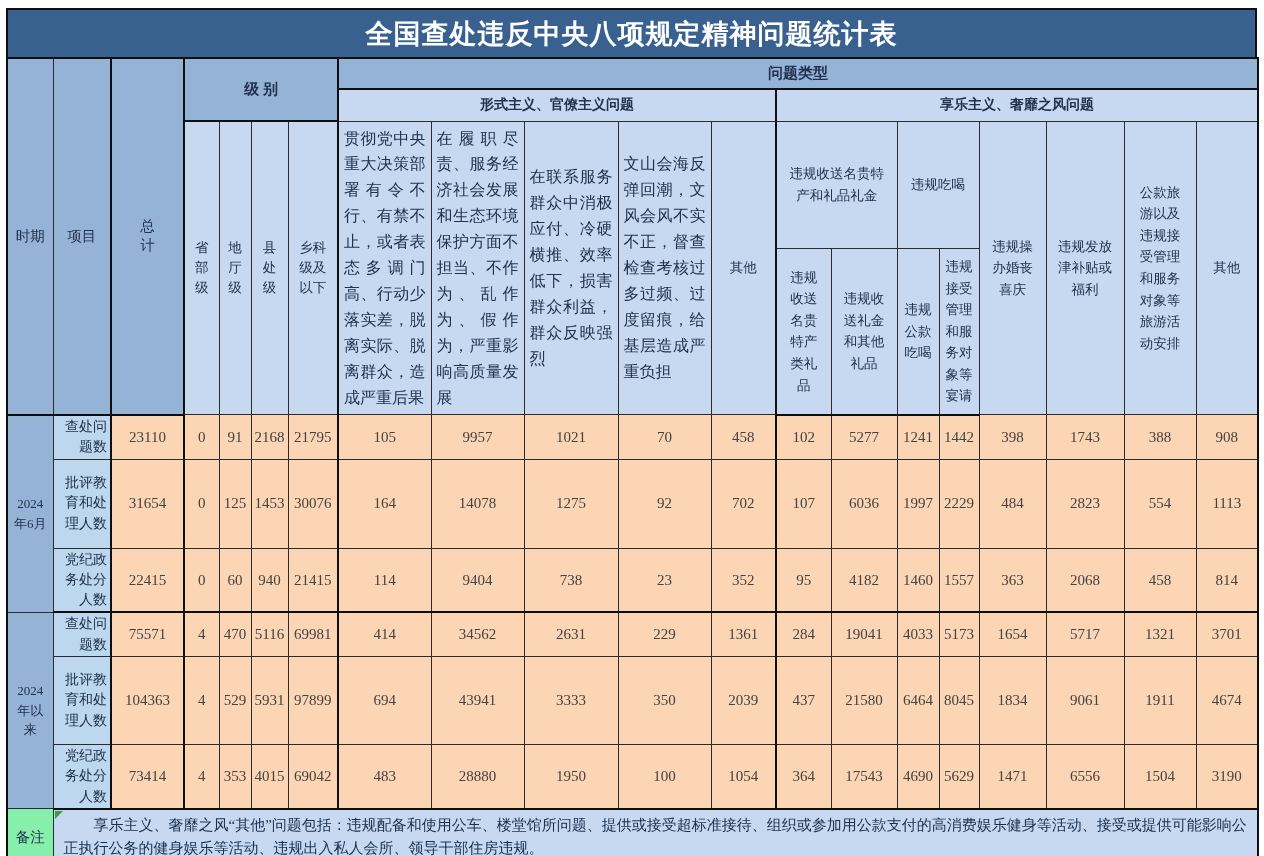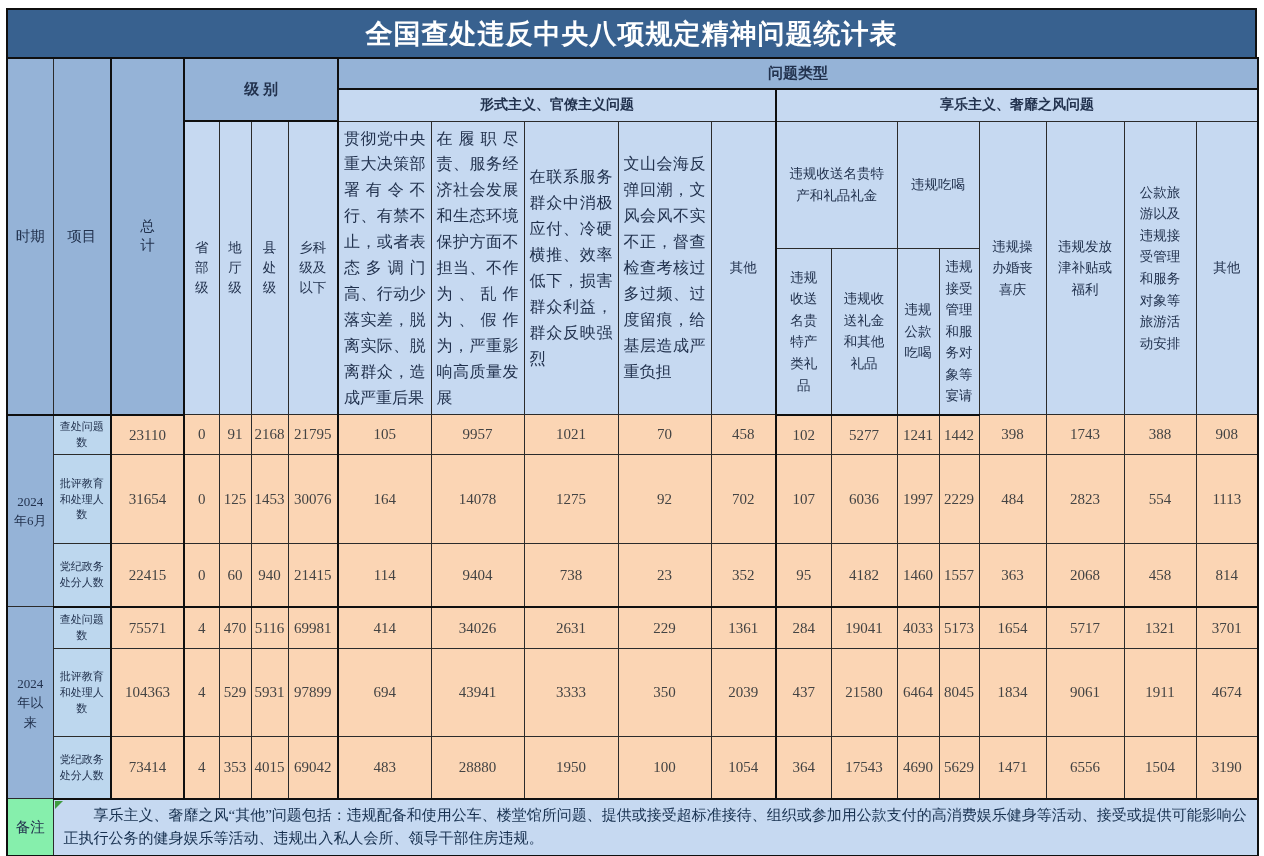--- a/index.html
+++ b/index.html
@@ -14,21 +14,21 @@
   th,td{border:1px solid #2b2b2b;box-sizing:border-box;overflow:hidden;
         text-align:center;vertical-align:middle;padding:1px 3px;
         color:#22324e;font-weight:normal;}
   table.stat{border:2px solid #0f0f0f;}
   
   .bl2{border-left-width:2px;border-left-color:#0f0f0f;}
   tr.hb2 > th, tr.hb2 > td{border-bottom-width:2px;border-bottom-color:#0f0f0f;}
   
   .hmid{background:#95B3D7;}
   .hlight{background:#C6D9F1;}
-  .rowlab{background:#BDD7EE;font-size:11px;line-height:1.45;}
+  .rowlab{background:#BDD7EE;font-size:14px;line-height:1.45;text-align:right;}
   .peach{background:#FBD5B4;}
   .grp{font-size:15px;font-weight:bold;}
   .grp2{font-size:14px;font-weight:bold;}
   .smallhead{font-size:14.5px;}
   .lvl{font-size:13.5px;padding:0 8px;line-height:1.5;}
   .desc{font-size:16px;line-height:1.62;text-align:justify;text-align-last:left;padding:4px 5px;}
   .vhead{font-size:13.5px;line-height:1.6;padding:2px 5px;}
   .pad8{padding:0 8px;}
   .pad10{padding:0 10px;}
   .pad12{padding:0 12px;}
@@ -183,21 +183,21 @@
 
       <tr style="height:42px">
         <th class="period" rowspan="3">2024年以来</th>
         <th class="rowlab">查处问题数</th>
         <td class="peach num bl2">75571</td>
         <td class="peach num bl2">4</td>
         <td class="peach num">470</td>
         <td class="peach num">5116</td>
         <td class="peach num">69981</td>
         <td class="peach num bl2">414</td>
-        <td class="peach num">34026</td>
+        <td class="peach num">34562</td>
         <td class="peach num">2631</td>
         <td class="peach num">229</td>
         <td class="peach num">1361</td>
         <td class="peach num bl2">284</td>
         <td class="peach num">19041</td>
         <td class="peach num">4033</td>
         <td class="peach num">5173</td>
         <td class="peach num">1654</td>
         <td class="peach num">5717</td>
         <td class="peach num">1321</td>

